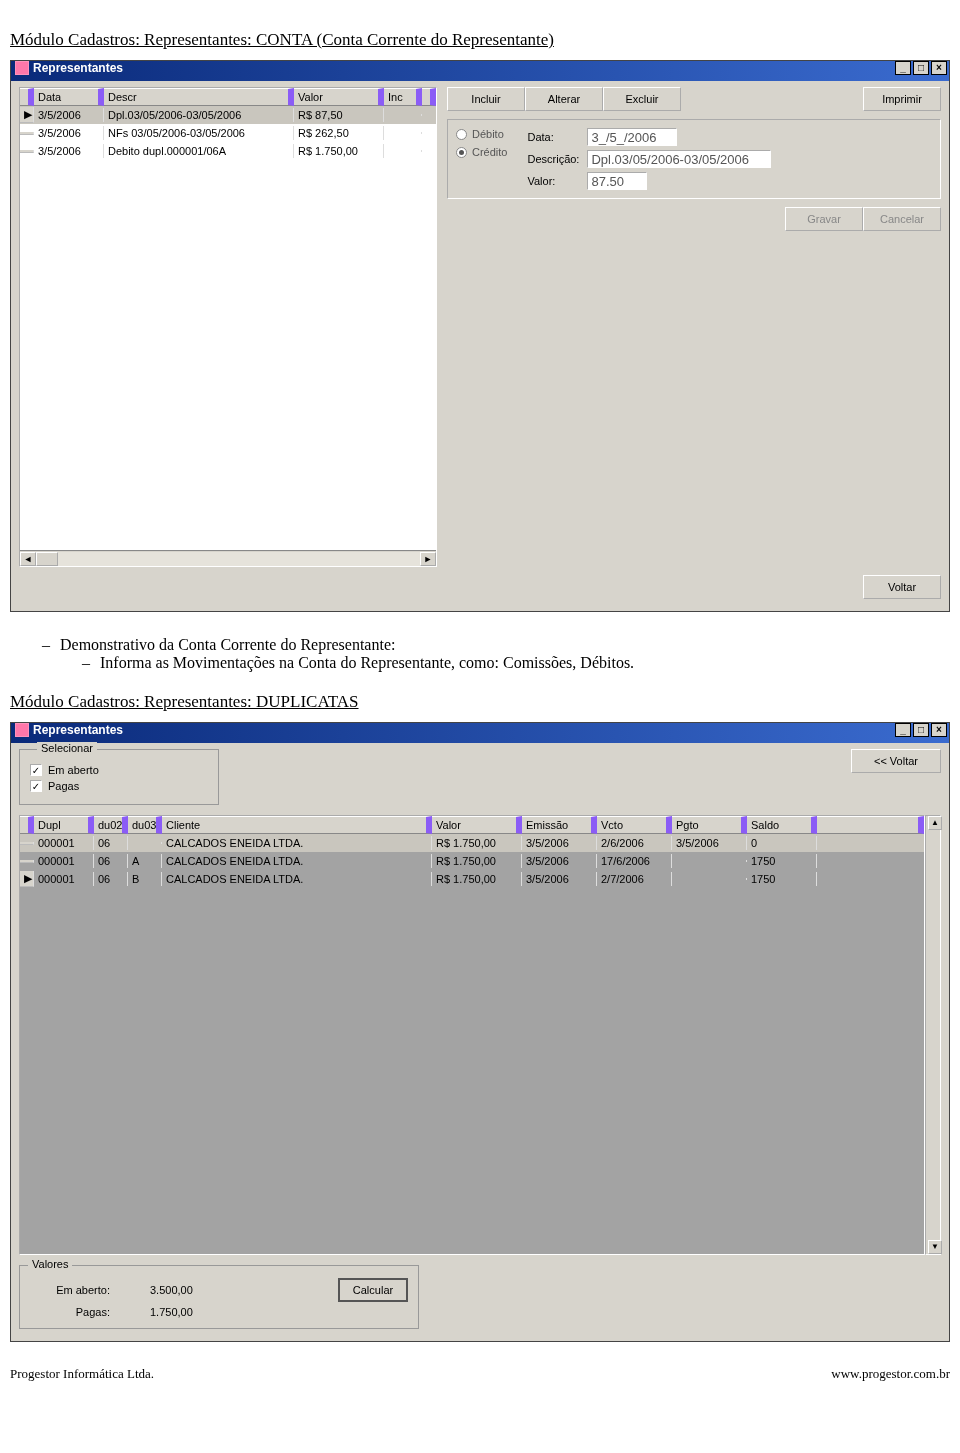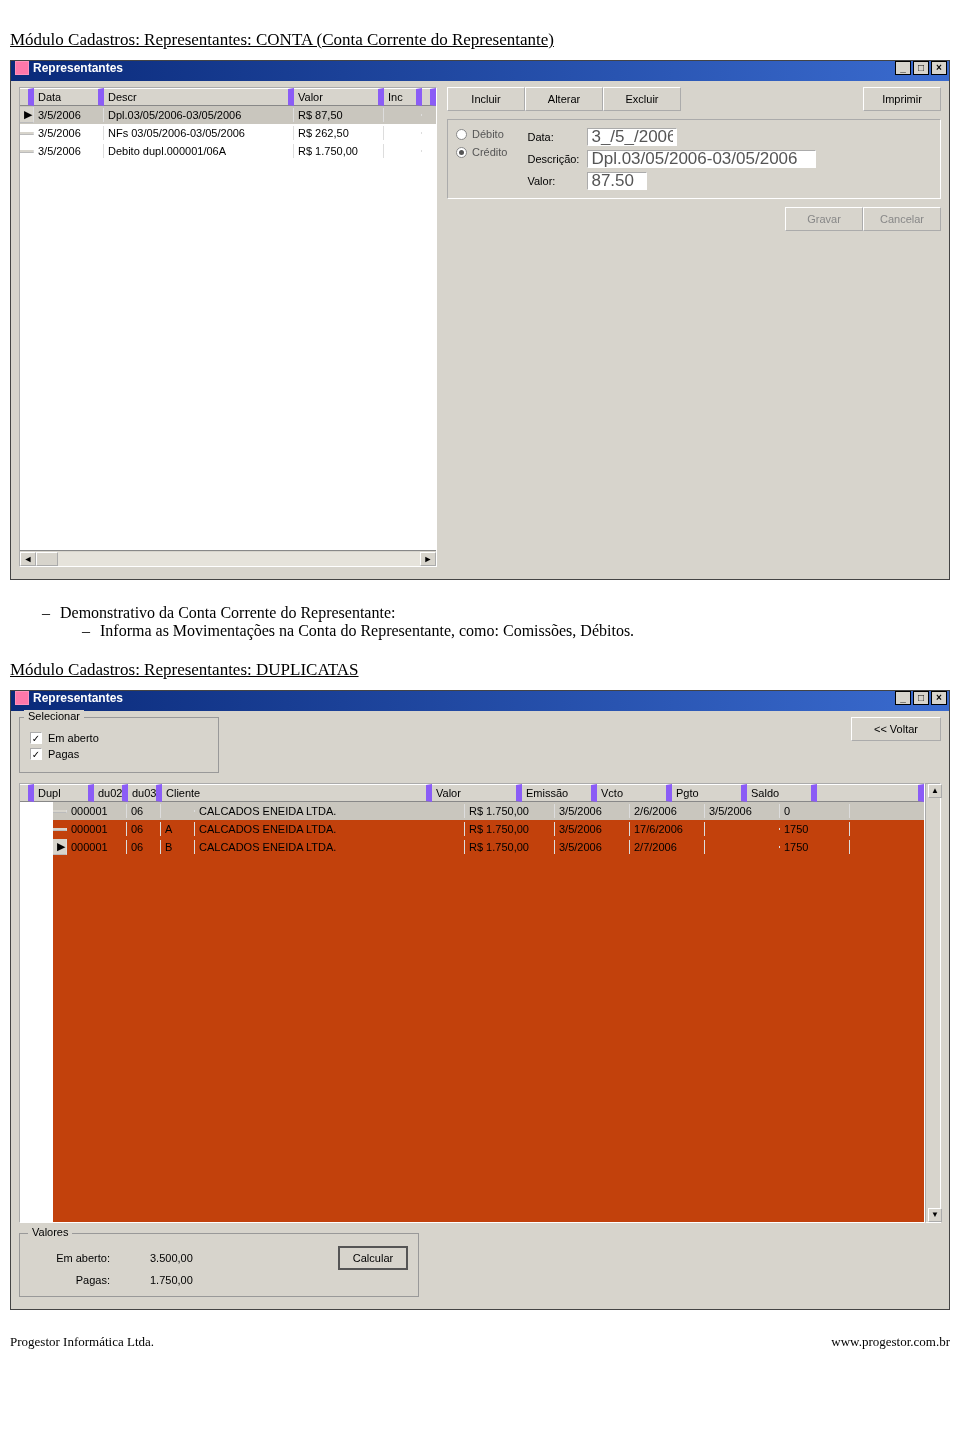--- a/index.html
+++ b/index.html
@@ -128,54 +128,54 @@
     background: #d7d4cc;
     padding: 8px;
     display: flex; gap: 20px;
   }
   .radio-col { display: flex; flex-direction: column; gap: 6px; font-size: 11px; color: #555; }
   .radio { display: flex; align-items: center; gap: 5px; }
   .radio .dot { width: 11px; height: 11px; border: 1px solid #888; border-radius: 50%; background: #fff; display: inline-flex; align-items:center; justify-content:center; }
   .radio.checked .dot::after { content: ""; width: 5px; height:5px; background:#555; border-radius:50%; }
   .fields { display: grid; grid-template-columns: auto 1fr; gap: 4px 8px; font-size: 11px; align-items: center; }
   .fields input {
-    border: 1px inset #fff; background: #fff; height: 18px; font-size: 17px;
+    border: 1px inset #fff; background: #fff; height: 18px; font-size: 13px;
     padding: 1px 3px; color: #555;
   }
   .btnrow.right { justify-content: flex-end; }
   .voltar-row { display: flex; justify-content: flex-end; margin-top: 8px; }
   .bullets {
     font-family: "Times New Roman", serif;
     font-size: 16px;
     margin: 16px 0 18px 32px;
   }
   .bullets .b1 { margin-left: 0; }
   .bullets .b2 { margin-left: 40px; }
   .bullets span.dash { display:inline-block; width: 18px; }
   
   .selgroup {
     border: 1px solid #999; position: relative;
     padding: 10px 10px 8px 10px;
     width: 200px;
   }
   .selgroup .legend {
-    position: absolute; top: -8px; left: 4px;
+    position: absolute; top: -8px; left: 17px;
     background: #d7d4cc; padding: 0 4px; font-size: 11px;
   }
   .chk { display: flex; align-items: center; gap: 6px; font-size: 11px; margin: 4px 0; }
   .chk .box {
     width: 12px; height: 12px; border: 1px inset #fff; background: #fff;
     display: inline-flex; align-items:center; justify-content:center; font-size:10px;
   }
   .grid2 {
     border: 1px inset #fff; background: #fff;
     height: 440px; margin-top: 10px;
     display: flex; flex-direction: column;
   }
-  .grid2 .body { flex: 1; background: #c2410c; margin-left: 33px; }
+  .grid2 .body { flex: 1; background: #a3a3a3; }
   .grid2wrap { display:flex; }
   .valgroup {
     border: 1px solid #999; position: relative;
     padding: 12px 10px 10px 10px;
     width: 400px; margin-top: 10px;
     font-size: 11px;
   }
   .valgroup .legend {
     position: absolute; top: -8px; left: 8px;
     background: #d7d4cc; padding: 0 4px;
@@ -276,20 +276,23 @@
             <span>Valor:</span>
             <input style="width: 60px;" value="87.50">
           </div>
         </div>
         <div class="btnrow right">
           <span class="btn disabled">Gravar</span>
           <span class="btn disabled">Cancelar</span>
         </div>
       </div>
     </div>
+    <div class="voltar-row">
+      <span class="btn">Voltar</span>
+    </div>
   </div>
 </div>
 
 <div class="bullets">
   <div class="b1"><span class="dash">–</span><span>Demonstrativo da Conta Corrente do Representante:</span></div>
   <div class="b2"><span class="dash">–</span><span>Informa as Movimentações na Conta do Representante, como: Comissões, Débitos.</span></div>
 </div>
 
 <div class="doc-heading">Módulo Cadastros: Representantes: DUPLICATAS</div>
 

